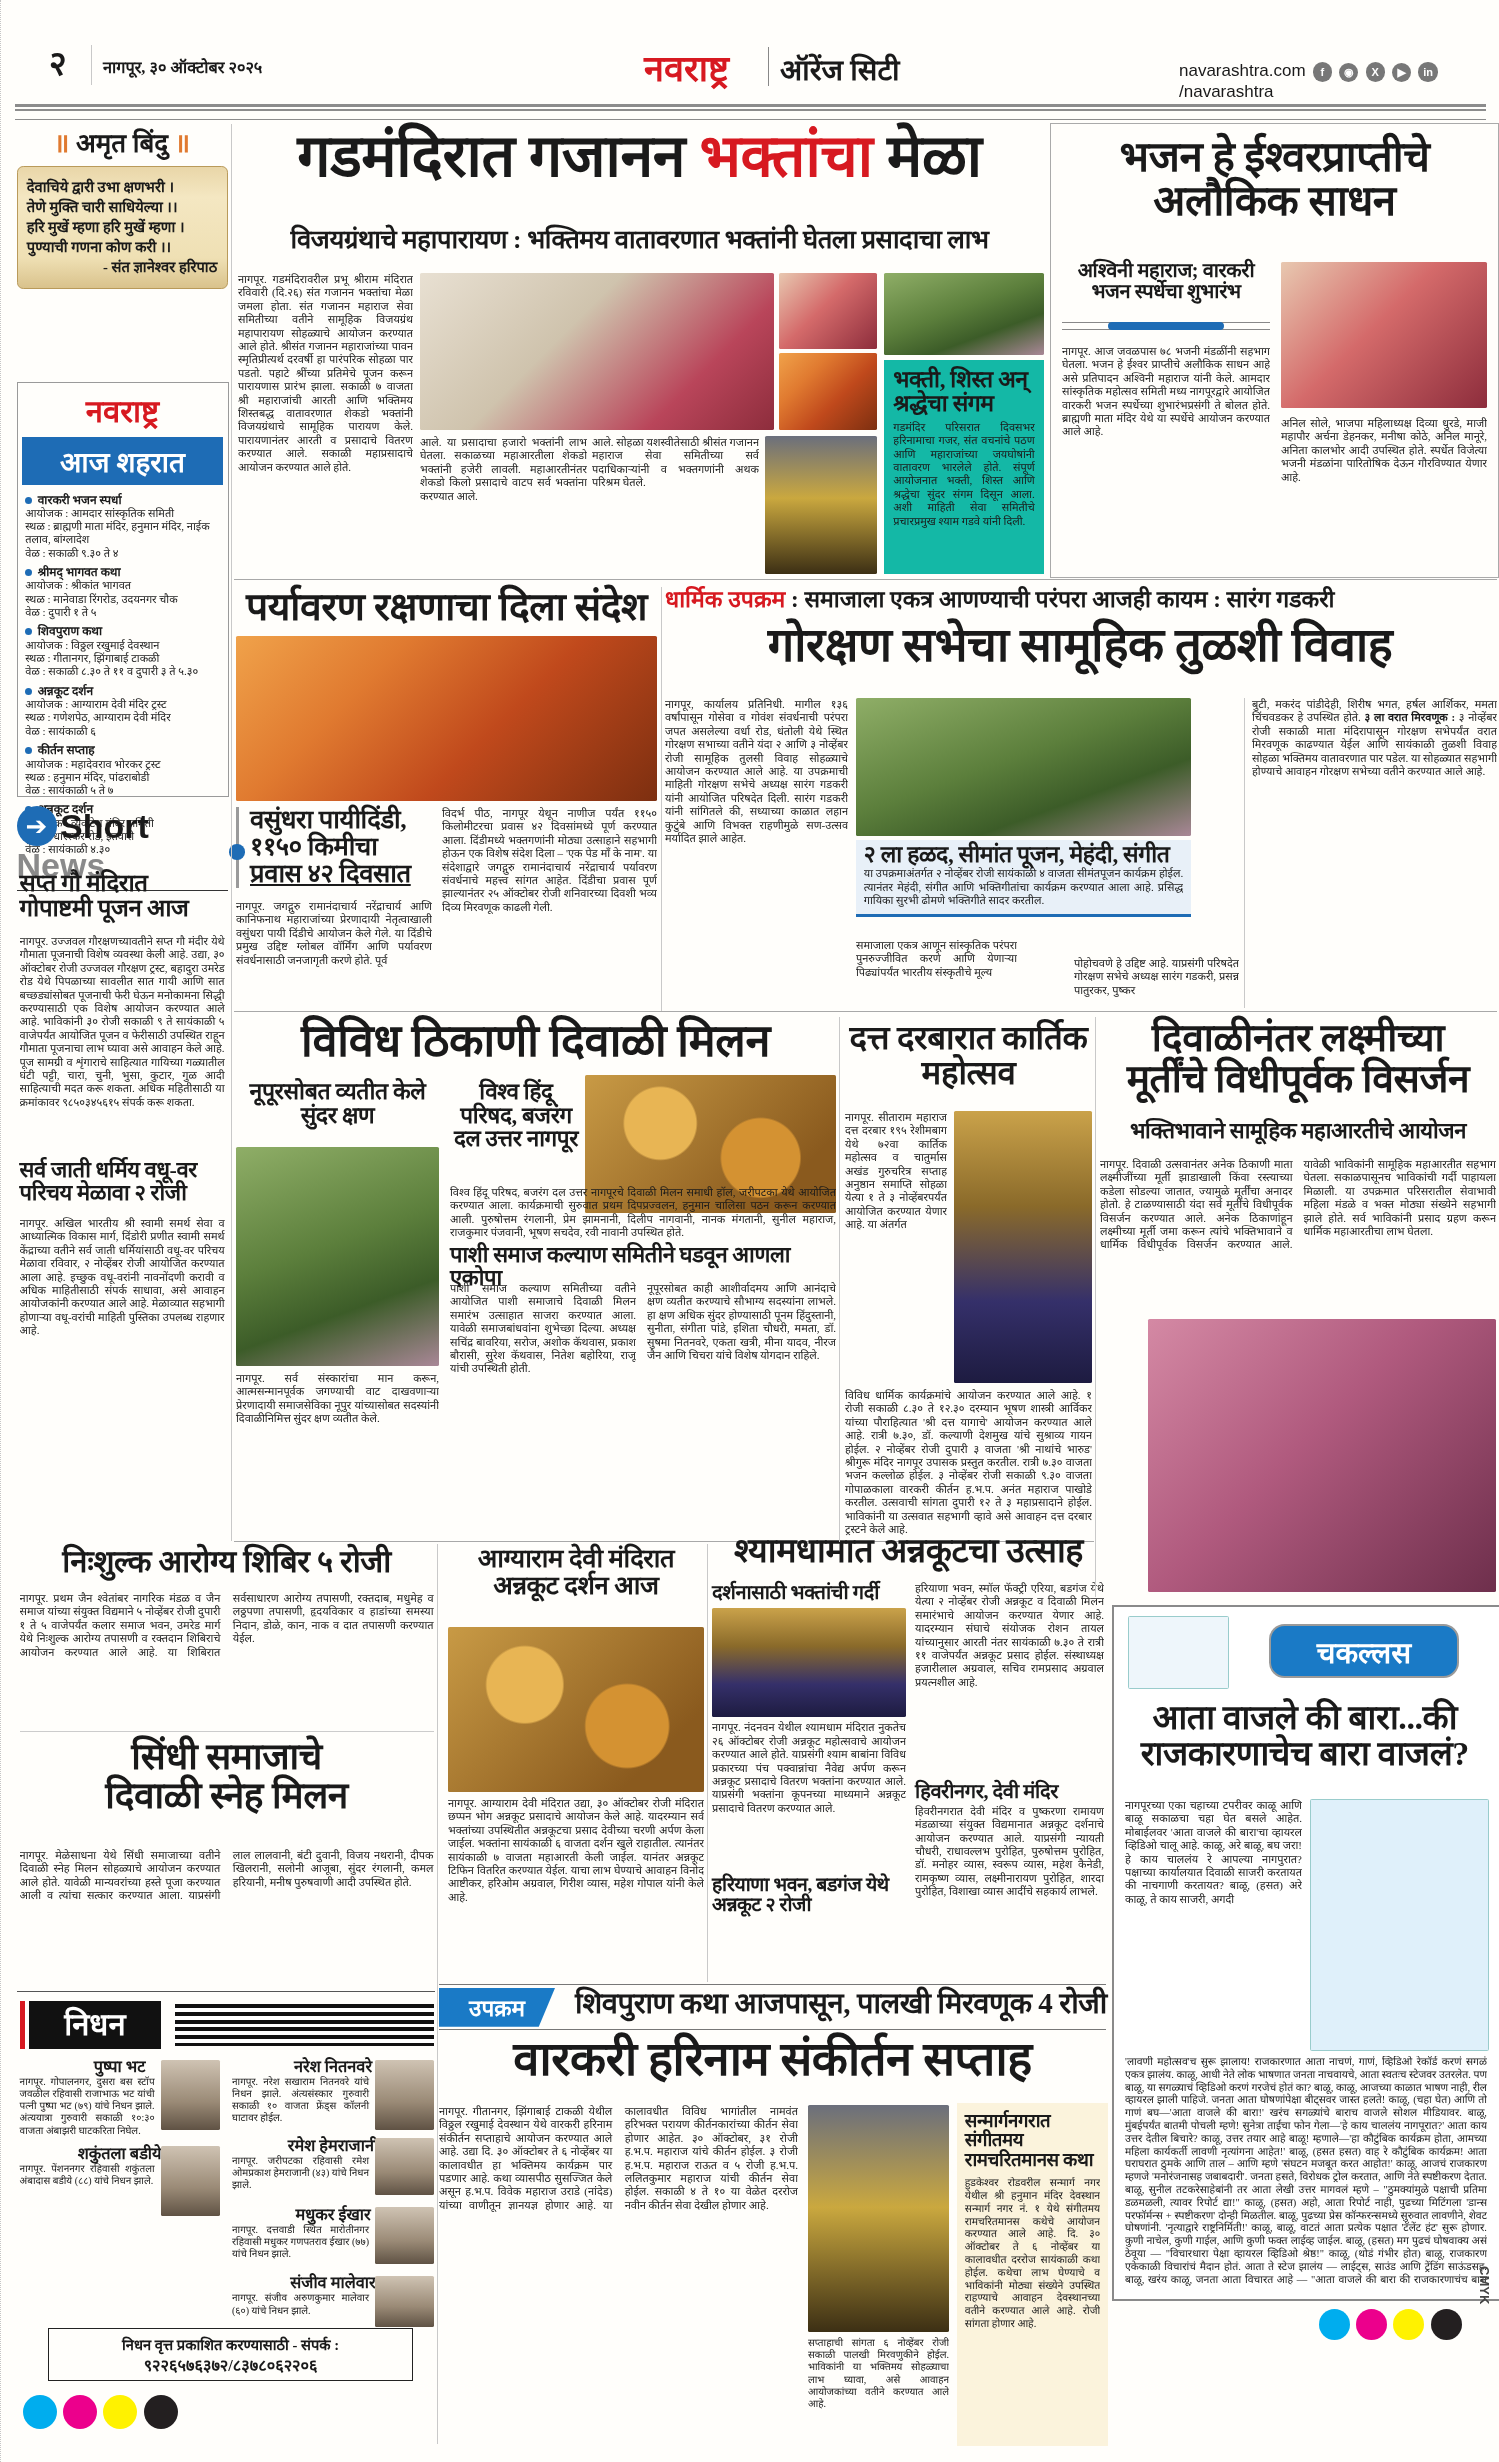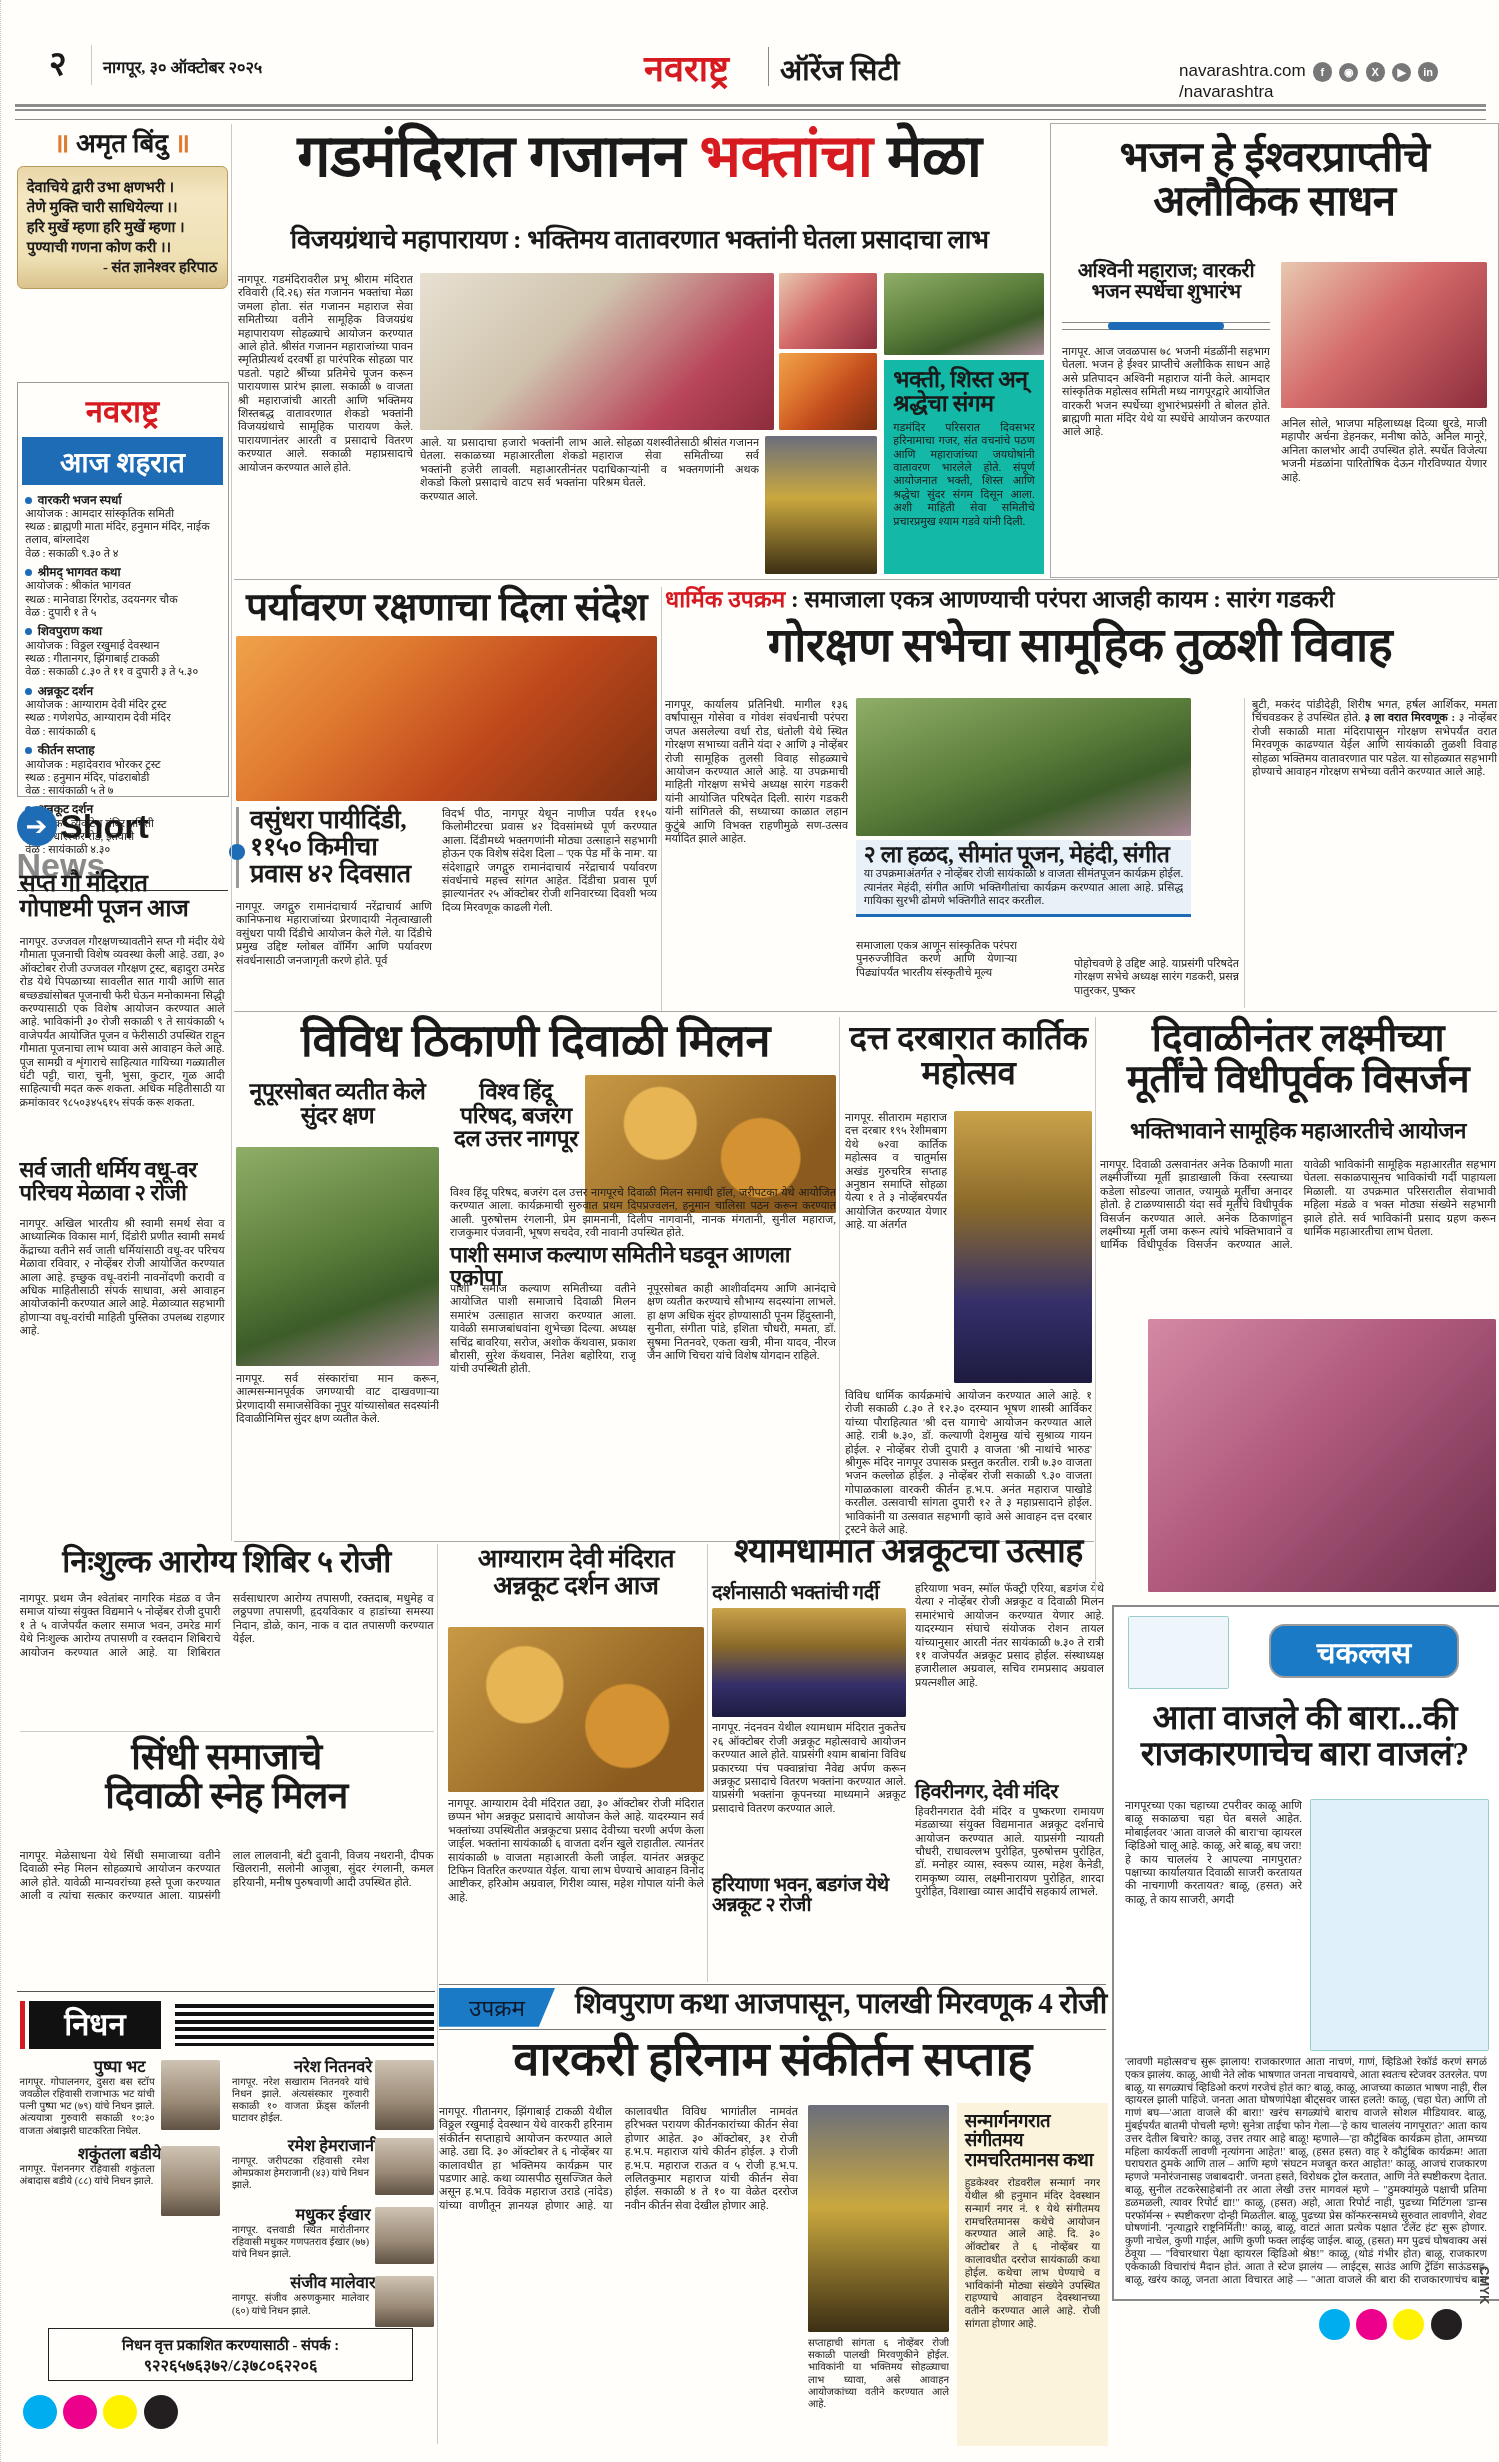--- a/index.html
+++ b/index.html
@@ -166,21 +166,21 @@
   </div>
 
   <div class="hr" style="left:233px;top:579px;width:1263px;"></div>
 
   <div class="a hl c" style="left:235px;top:587px;width:421px;font-size:39px;">पर्यावरण रक्षणाचा दिला संदेश</div>
   <div class="ph ph-crowd" style="left:235px;top:636px;width:421px;height:165px;"></div>
   <div class="a" style="left:235px;top:807px;width:194px;border-left:3.1px solid #9a9a9a;padding-left:11px;">
     <span style="position:absolute;left:-10px;top:37px;width:15.5px;height:15.5px;border-radius:50%;background:#1e6cb5;"></span>
     <div class="hl" style="font-size:25.6px;">वसुंधरा पायीदिंडी,</div>
     <div class="hl" style="font-size:25.6px;">११५० किमीचा</div>
-    <div class="hl" style="font-size:25.6px;">प्रवास ४२ दिवसात</div>
+    <div class="hl" style="font-size:25.6px;text-decoration:underline;">प्रवास ४२ दिवसात</div>
   </div>
   <div class="a small-txt" style="left:235px;top:900px;width:196px;height:107px;">नागपूर. जगद्गुरु रामानंदाचार्य नरेंद्राचार्य आणि कानिफनाथ महाराजांच्या प्रेरणादायी नेतृत्वाखाली वसुंधरा पायी दिंडीचे आयोजन केले गेले. या दिंडीचे प्रमुख उद्दिष्ट ग्लोबल वॉर्मिंग आणि पर्यावरण संवर्धनासाठी जनजागृती करणे होते. पूर्व</div>
   <div class="a small-txt" style="left:441px;top:807px;width:215px;height:200px;">विदर्भ पीठ, नागपूर येथून नाणीज पर्यंत ११५० किलोमीटरचा प्रवास ४२ दिवसांमध्ये पूर्ण करण्यात आला. दिंडीमध्ये भक्तगणांनी मोठ्या उत्साहाने सहभागी होऊन एक विशेष संदेश दिला – 'एक पेड माँ के नाम'. या संदेशाद्वारे जगद्गुरु रामानंदाचार्य नरेंद्राचार्य पर्यावरण संवर्धनाचे महत्त्व सांगत आहेत. दिंडीचा प्रवास पूर्ण झाल्यानंतर २५ ऑक्टोबर रोजी शनिवारच्या दिवशी भव्य दिव्य मिरवणूक काढली गेली.</div>
 
   <div class="a kicker" style="left:664px;top:587px;width:830px;">
     <span class="red">धार्मिक उपक्रम</span><span> : </span><span>समाजाला एकत्र आणण्याची परंपरा आजही कायम : सारंग गडकरी</span>
   </div>
   <div class="a hl c" style="left:664px;top:621px;width:830px;font-size:47px;">गोरक्षण सभेचा सामूहिक तुळशी विवाह</div>
   <div class="a small-txt" style="left:664px;top:698px;width:183px;height:309px;">नागपूर, कार्यालय प्रतिनिधी. मागील १३६ वर्षांपासून गोसेवा व गोवंश संवर्धनाची परंपरा जपत असलेल्या वर्धा रोड, धंतोली येथे स्थित गोरक्षण सभाच्या वतीने यंदा २ आणि ३ नोव्हेंबर रोजी सामूहिक तुलसी विवाह सोहळ्याचे आयोजन करण्यात आले आहे. या उपक्रमाची माहिती गोरक्षण सभेचे अध्यक्ष सारंग गडकरी यांनी आयोजित परिषदेत दिली. सारंग गडकरी यांनी सांगितले की, सध्याच्या काळात लहान कुटुंबे आणि विभक्त राहणीमुळे सण-उत्सव मर्यादित झाले आहेत.</div>
   <div class="ph ph-press" style="left:855px;top:698px;width:335px;height:138px;"></div>
@@ -264,21 +264,21 @@
   </div>
   <div class="cmyk" style="left:1318px;top:2309px;">
     <span style="background:#00adee;width:31px;height:31px;"></span>
       <span style="background:#ec008c;width:31px;height:31px;"></span>
     <span style="background:#fff200;width:31px;height:31px;"></span>
       <span style="background:#231f20;width:31px;height:31px;"></span>
   </div>
   <div class="a b" style="left:1476px;top:2266px;writing-mode:vertical-rl;font-size:13px;font-family:'Liberation Sans',sans-serif;color:#444;">CMYK</div>
 
   <div class="hr" style="left:438px;top:1984px;width:667px;background:#777;"></div>
-  <div class="a" style="left:438px;top:1988px;width:116px;background:#1a7ac6;color:#0f172a;font-size:22.5px;font-weight:normal;text-align:center;padding:3.9px 0;clip-path:polygon(0 0,100% 0,86% 100%,0 100%);">उपक्रम</div>
+  <div class="a" style="left:438px;top:1988px;width:116px;background:#1a7ac6;color:#ffffff;font-size:22.5px;font-weight:bold;text-align:center;padding:3.9px 0;clip-path:polygon(0 0,100% 0,86% 100%,0 100%);">उपक्रम</div>
   <div class="a hl" style="left:574px;top:1988px;width:532px;font-size:29px;">शिवपुराण कथा आजपासून, पालखी मिरवणूक 4 रोजी</div>
   <div class="hr" style="left:438px;top:2029px;width:667px;background:#777;"></div>
   <div class="a hl c" style="left:438px;top:2035px;width:667px;font-size:47px;">वारकरी हरिनाम संकीर्तन सप्ताह</div>
   <div class="a small-txt" style="left:438px;top:2105px;width:359px;height:341px;column-count:2;column-gap:12.4px;">नागपूर. गीतानगर, झिंगाबाई टाकळी येथील विठ्ठल रखुमाई देवस्थान येथे वारकरी हरिनाम संकीर्तन सप्ताहाचे आयोजन करण्यात आले आहे. उद्या दि. ३० ऑक्टोबर ते ६ नोव्हेंबर या कालावधीत हा भक्तिमय कार्यक्रम पार पडणार आहे. कथा व्यासपीठ सुसज्जित केले असून ह.भ.प. विवेक महाराज उराडे (नांदेड) यांच्या वाणीतून ज्ञानयज्ञ होणार आहे. या कालावधीत विविध भागांतील नामवंत हरिभक्त परायण कीर्तनकारांच्या कीर्तन सेवा होणार आहेत. ३० ऑक्टोबर, ३१ रोजी ह.भ.प. महाराज यांचे कीर्तन होईल. ३ रोजी ह.भ.प. महाराज राऊत व ५ रोजी ह.भ.प. ललितकुमार महाराज यांची कीर्तन सेवा होईल. सकाळी ४ ते १० या वेळेत दररोज नवीन कीर्तन सेवा देखील होणार आहे.</div>
   <div class="ph ph-idol" style="left:807px;top:2105px;width:141px;height:227px;"></div>
   <div class="a small-txt" style="left:807px;top:2337px;width:141px;height:109px;font-size:10px;">सप्ताहाची सांगता ६ नोव्हेंबर रोजी सकाळी पालखी मिरवणुकीने होईल. भाविकांनी या भक्तिमय सोहळ्याचा लाभ घ्यावा, असे आवाहन आयोजकांच्या वतीने करण्यात आले आहे.</div>
   <div class="a" style="left:956px;top:2103px;width:151px;height:343px;background:#fbf3dc;padding:7.8px 7.8px;box-sizing:border-box;">
     <div class="hl" style="font-size:18.6px;">
       <div>सन्मार्गनगरात संगीतमय</div>
         <div>रामचरितमानस कथा</div>

